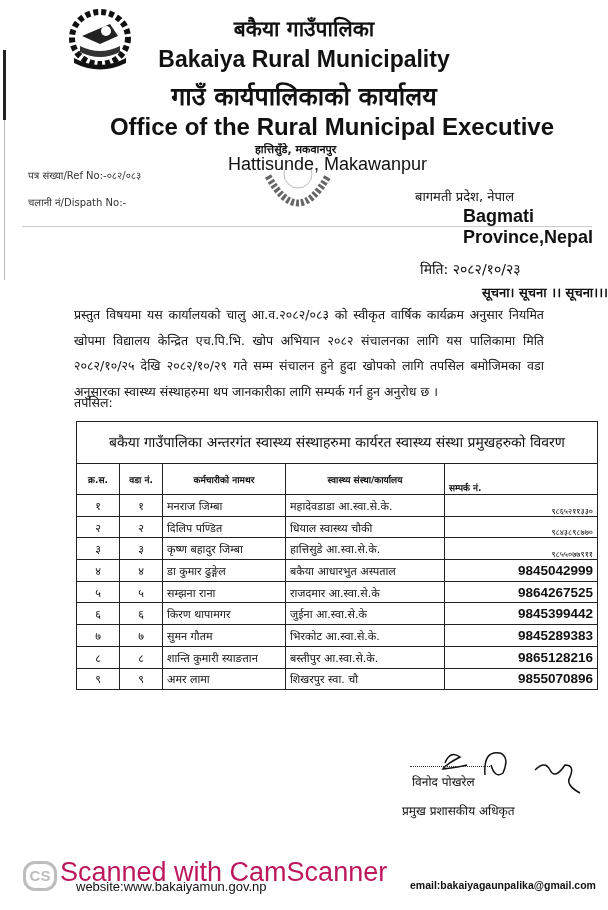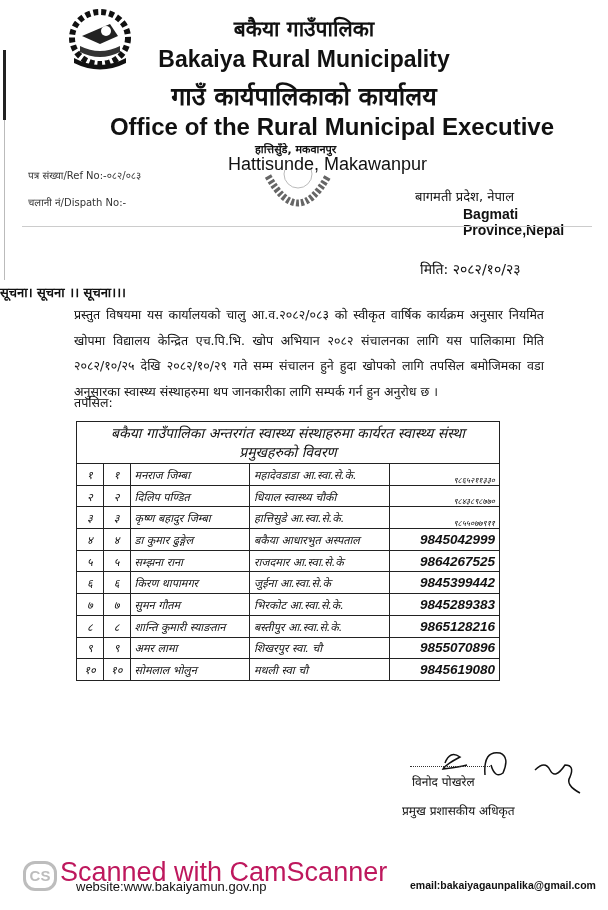--- a/index.html
+++ b/index.html
@@ -15,27 +15,27 @@
   .t-np1 { top:14px; font-size:21px; font-weight:bold; }
   .t-en1 { top:46px; font-size:23px; font-weight:bold; font-family:"Liberation Sans", sans-serif; }
   .t-np2 { top:78px; font-size:25px; font-weight:bold; }
   .t-en2 { top:113px; font-size:24px; font-weight:bold; font-family:"Liberation Sans", sans-serif;padding-left:28px; }
   .addr-np { left:255px; top:141px; font-size:11px; font-weight:bold; }
   .addr-en { left:228px; top:154px; font-size:18px; font-family:"Liberation Sans", sans-serif; }
   .seal { left:262px; top:170px; width:72px; height:52px; }
   .ref { left:28px; top:168px; font-size:10px; color:#333; }
   .disp { left:28px; top:195px; font-size:10px; color:#333; }
   .prov-np { left:415px; top:187px; font-size:13px; }
-  .prov-en { left:415px; top:206px; font-size:14px; font-weight:bold; font-family:"Liberation Sans", sans-serif;padding-left:48px; }
+  .prov-en { left:415px; top:206px; font-size:18px; font-weight:bold; font-family:"Liberation Sans", sans-serif;padding-left:48px; }
   .hr { left:22px; top:226px; width:570px; height:1px; background:#ccc; }
   .date { left:420px; top:259px; font-size:14px; }
-  .notice-title { left:0; width:608px; top:283px; text-align:left; font-size:13px; font-weight:bold; }
+  .notice-title { left:0; width:608px; top:283px; text-align:right; font-size:13px; font-weight:bold; }
   .para { left:74px; top:302px; width:470px; font-size:12.5px; line-height:25.5px; text-align:justify; }
   .tapasil { left:74px; top:394px; font-size:12.5px; }
-  table.tbl { position:absolute; left:76px; top:421px; width:424px; border-collapse:collapse; font-size:11px;font-style:italic; }
+  table.tbl { position:absolute; left:76px; top:421px; width:522px; border-collapse:collapse; font-size:11px; }
   table.tbl td, table.tbl th { border:1px solid #222; padding:0 4px; height:20.7px; }
   table.tbl .caption-cell { text-align:center; font-size:14px; font-weight:normal; height:41px; line-height:19px; padding:0 8px; }
   table.tbl th { font-size:9px; font-weight:bold; height:30px; }
   .c-sn, .c-ward { text-align:center; }
   .c-phone { text-align:right; font-family:"Liberation Sans", sans-serif; font-weight:bold; font-size:13.5px; }
   .c-phone.np { font-family:"DejaVu Sans", sans-serif; font-weight:normal; font-size:8px; vertical-align:bottom; }
   .th-phone { text-align:left; vertical-align:bottom; }
   .sig-dots { left:410px; top:766px; width:80px; border-top:1px dotted #333; }
   .signature { left:405px; top:745px; width:180px; height:55px; }
   .sig-name { left:412px; top:773px; font-size:12px; }
@@ -82,20 +82,27 @@
 
 <div class="abs date">मिति: २०८२/१०/२३</div>
 <div class="abs notice-title">सूचना। सूचना ।। सूचना।।।</div>
 <div class="abs para">प्रस्तुत विषयमा यस कार्यालयको चालु आ.व.२०८२/०८३ को स्वीकृत वार्षिक कार्यक्रम अनुसार नियमित खोपमा विद्यालय केन्द्रित एच.पि.भि. खोप अभियान २०८२ संचालनका लागि यस पालिकामा मिति २०८२/१०/२५ देखि २०८२/१०/२९ गते सम्म संचालन हुने हुदा खोपको लागि तपसिल बमोजिमका वडा अनुसारका स्वास्थ्य संस्थाहरुमा थप जानकारीका लागि सम्पर्क गर्न हुन अनुरोध छ ।</div>
 <div class="abs tapasil">तपसिल:</div>
 
 <table class="tbl">
   <thead>
     <tr>
       <td colspan="5" class="caption-cell">बकैया गाउँपालिका अन्तरगंत  स्वास्थ्य संस्थाहरुमा कार्यरत स्वास्थ्य संस्था प्रमुखहरुको विवरण</td>
+    </tr>
+    <tr>
+      <th style="width:34px">क्र.स.</th>
+      <th style="width:34px">वडा नं.</th>
+      <th style="width:114px">कर्मचारीको नामथर</th>
+      <th style="width:150px">स्वास्थ्य संस्था/कार्यालय</th>
+      <th class="th-phone">सम्पर्क नं.</th>
     </tr>
   </thead>
   <tbody id="tbody">
       <tr>
         <td class="c-sn">१</td>
         <td class="c-ward">१</td>
         <td class="c-name">मनराज जिम्बा</td>
         <td class="c-inst">महादेवडाडा आ.स्वा.से.के.</td>
         <td class="c-phone np">९८६५२११३३०</td>
       </tr>
@@ -148,27 +155,20 @@
         <td class="c-inst">बस्तीपुर आ.स्वा.से.के.</td>
         <td class="c-phone">9865128216</td>
       </tr>
       <tr>
         <td class="c-sn">९</td>
         <td class="c-ward">९</td>
         <td class="c-name">अमर लामा</td>
         <td class="c-inst">शिखरपुर स्वा. चौ</td>
         <td class="c-phone">9855070896</td>
       </tr>
-      <tr>
-        <td class="c-sn">१०</td>
-        <td class="c-ward">१०</td>
-        <td class="c-name">सोमलाल भोलुन</td>
-        <td class="c-inst">मथली स्वा चौ</td>
-        <td class="c-phone">9845619080</td>
-      </tr>
     </tbody>
 </table>
 
 <svg class="abs signature" viewBox="0 0 180 55">
   <path d="M40 18 Q45 5 55 12 Q40 20 38 24 Q55 22 62 20" fill="none" stroke="#111" stroke-width="1.5"></path>
   <path d="M80 30 Q78 5 95 8 Q105 12 98 28 Q90 34 86 20" fill="none" stroke="#111" stroke-width="1.5"></path>
   <path d="M130 25 Q140 15 145 25 Q150 35 160 20 Q170 20 165 32 Q160 40 175 48" fill="none" stroke="#111" stroke-width="1.5"></path>
 </svg>
 <div class="abs sig-dots"></div>
 <div class="abs sig-name">विनोद पोखरेल</div>

